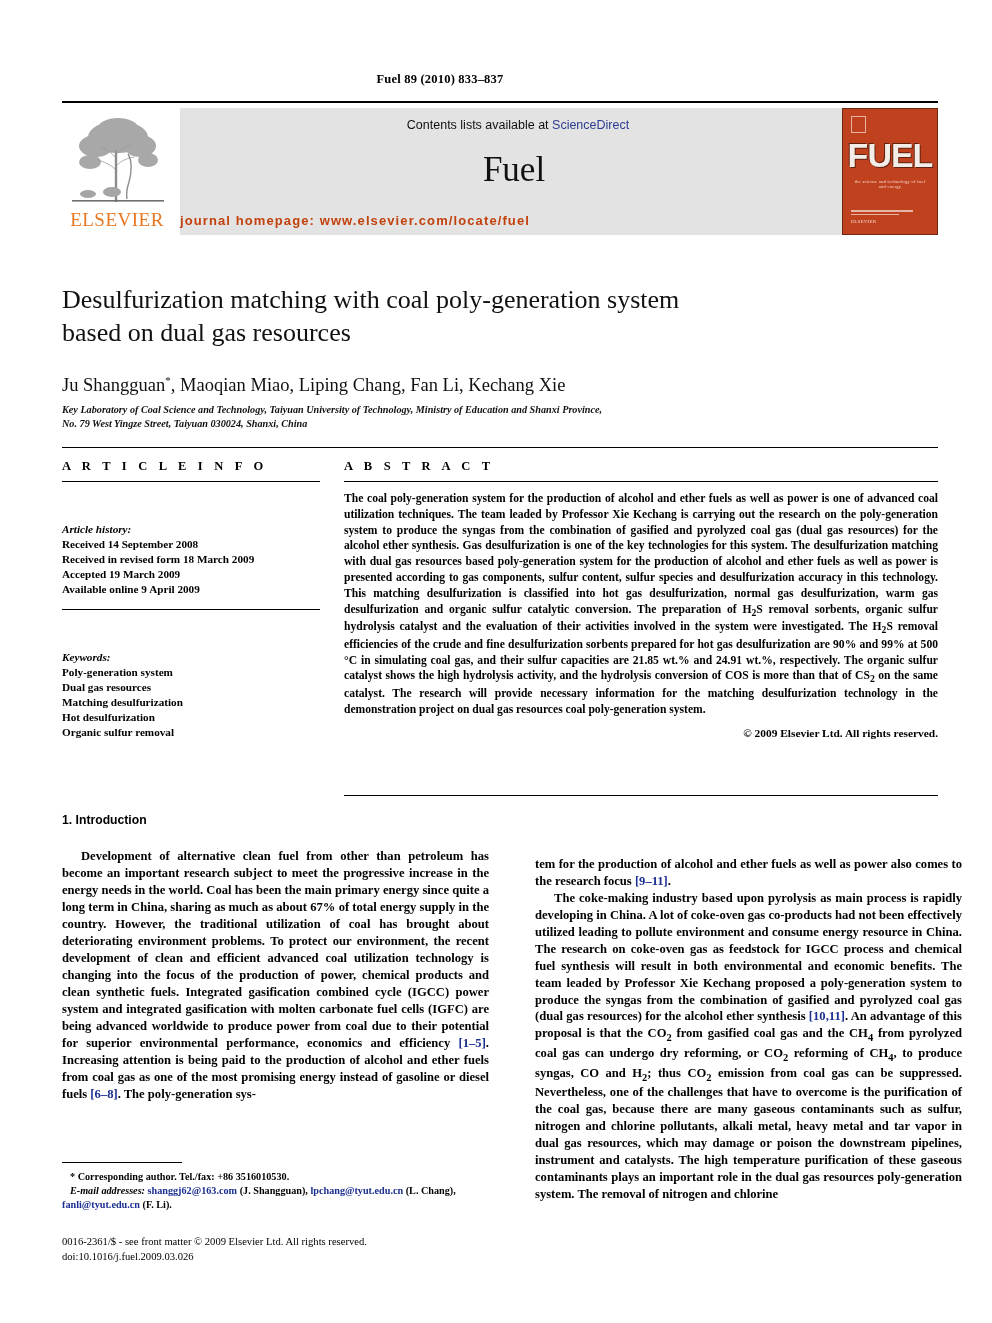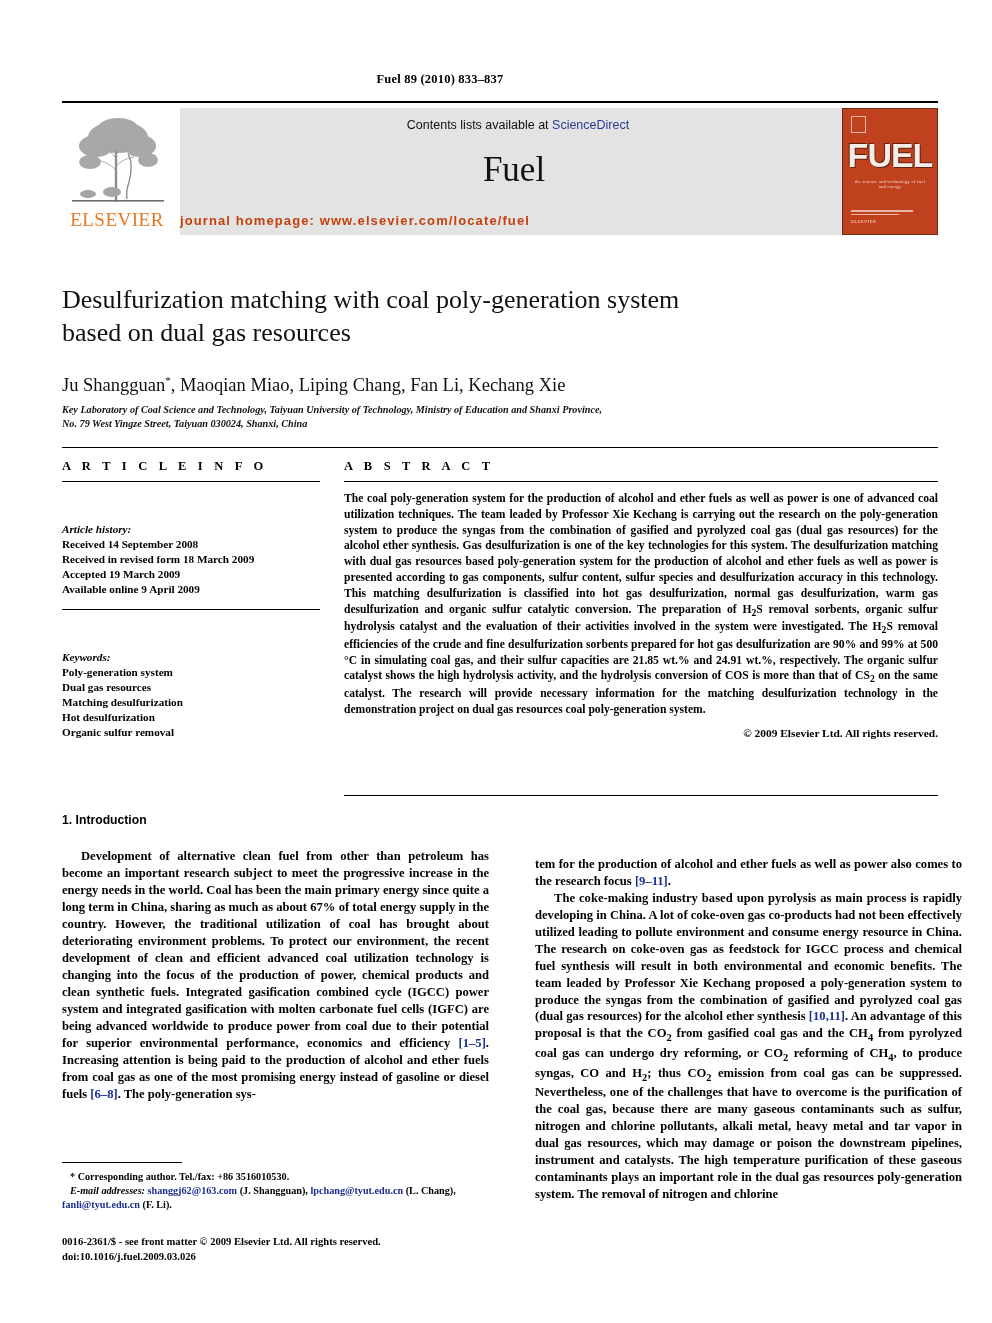--- a/index.html
+++ b/index.html
@@ -289,21 +289,21 @@
   .fn-line { text-indent: 8px; }
   .fn-em { font-style: italic; }
   .mail { color: #1b2f91; }
 
   .imprint {
     position: absolute;
     left: 62px; top: 1234px;
     width: 470px;
     font-size: 10.6px;
     line-height: 1.42;
-    font-weight: bold;
+    font-weight: normal;
   }
 </style>
 </head>
 <body>
 
 <div class="page">
 
   <div class="running-head">Fuel 89 (2010) 833–837</div>
 
   <div class="masthead">

